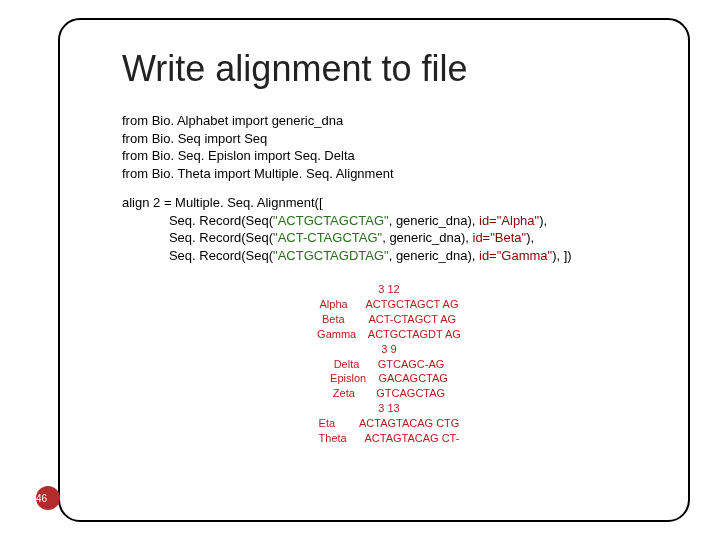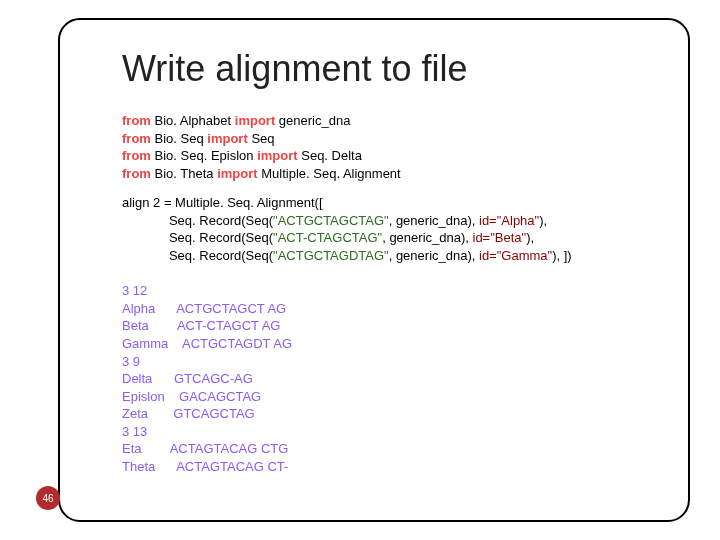--- a/index.html
+++ b/index.html
@@ -37,45 +37,46 @@
     color: #222;
     margin: 8px 0 22px 0;
   }
   .code {
     font-family: "Comic Sans MS", "Segoe UI", Arial, sans-serif;
     font-size: 13px;
     line-height: 1.35;
     color: #000;
     white-space: pre;
   }
-  .kw-nav { color: #ef4444; font-weight: bold; }
+  .kw-nav { color: #000000; font-weight: normal; }
   .kw-id  { color: #8a0000; }
   .kw-str { color: #2a6e1e; }
   .output {
-    color: #8b5cf6;
+    color: #b91c1c;
     font-family: "Comic Sans MS", Arial, sans-serif;
-    font-size: 13px;
+    font-size: 11px;
     line-height: 1.35;
     white-space: pre;
     margin-top: 6px;
+    text-align: center;
   }
   .pagenum {
     position: absolute;
     left: 36px;
     bottom: 30px;
     width: 24px;
     height: 24px;
     border-radius: 50%;
     background: #b42b2b;
     color: #fff;
     font-size: 10px;
     font-family: Arial, sans-serif;
     display: flex;
     align-items: center;
-    justify-content: center;
+    justify-content: flex-start;
   }
   .gap { height: 12px; }
 </style>
 </head>
 <body>
 
 <div class="slide">
   <div class="frame">
 
     <div class="title">Write alignment to file</div>

